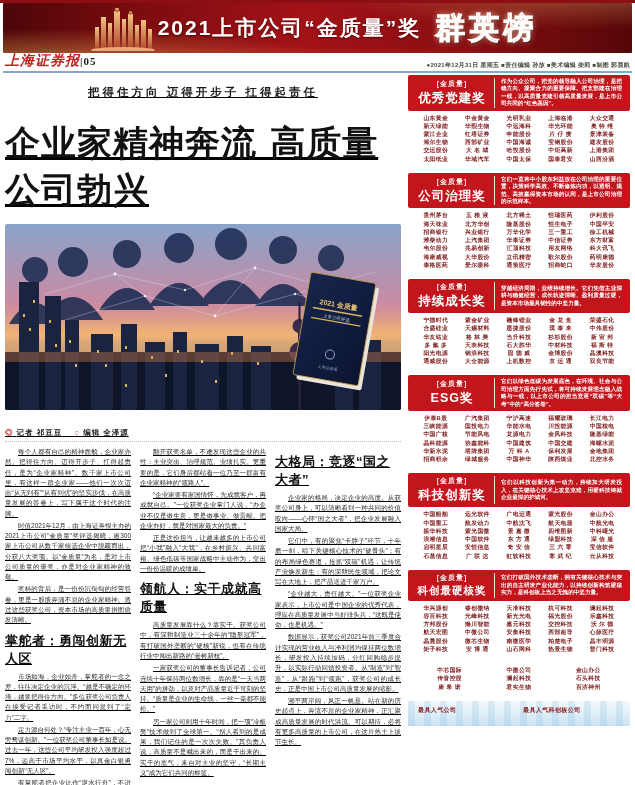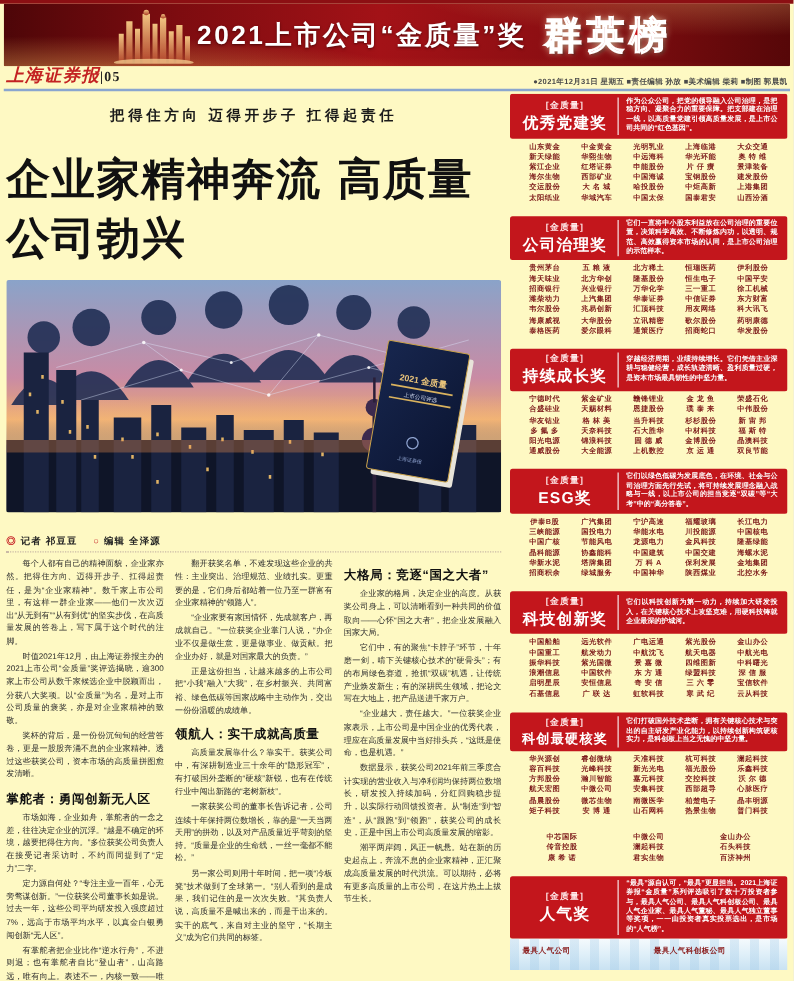--- a/index.html
+++ b/index.html
@@ -1,18 +1,18 @@
 <!DOCTYPE html>
 <html><head>
 <meta charset="utf-8">
 <style>
   * { margin:0; padding:0; box-sizing:border-box; }
   html,body { background:#e9e6e0; }
   body { font-family:"Liberation Sans", sans-serif; }
-  .page{ position:relative; width:635px; height:785px; margin:0 auto; background:#fef9c3; overflow:hidden; }
+  .page{ position:relative; width:635px; height:785px; margin:0 auto; background:#ffffff; overflow:hidden; }
 
   
   .top-hairline{ position:absolute; top:0; left:0; right:0; height:3px; background:#8c0f13; }
   .banner{ position:absolute; top:3px; left:3px; right:3px; height:50px; border-radius:1px;
     background:
       radial-gradient(120% 180% at 8% 120%, rgba(244,180,90,.55) 0%, rgba(244,180,90,0) 38%),
       radial-gradient(90% 160% at 92% -20%, rgba(250,200,120,.35) 0%, rgba(250,200,120,0) 45%),
       radial-gradient(140% 90% at 50% 135%, rgba(230,120,60,.35) 0%, rgba(230,120,60,0) 55%),
       linear-gradient(92deg, #4d0608 0%, #7d0c10 22%, #a31217 48%, #8a0e12 72%, #560708 100%);
     display:flex; align-items:center; justify-content:center; gap:14px; overflow:hidden;
@@ -28,39 +28,39 @@
   .masthead{ position:absolute; top:55px; left:5px; right:5px; height:15px;
     display:flex; align-items:flex-end; justify-content:space-between; }
   .paper-name{ color:#c32222; font-family:"Liberation Serif", serif; font-weight:bold;
     font-size:14px; font-style:italic; letter-spacing:1px; }
   .page-no{ color:#222; font-size:11px; font-weight:bold; font-style:normal; }
   .dateline{ font-size:6px; font-weight:bold; color:#4a4a4a; letter-spacing:.3px; }
   .blue-rule{ position:absolute; top:71px; left:3px; right:3px; height:2px; background:#8aa6cf; }
 
   
   .content{ position:absolute; top:75px; left:5px; right:5px; bottom:0; display:flex; gap:7px; }
-  .article-area{ width:396px; flex:none; }
+  .article-area{ width:396px; flex:none;text-decoration:underline; }
   .sidebar{ width:222px; flex:none; height:708px; overflow:hidden; display:flex; flex-direction:column; gap:4px; }
 
   
   .kicker{ text-align:center; font-size:11.5px; font-weight:bold; color:#1a1a1a; letter-spacing:3px; margin-top:10px; }
   .headline{ text-align:left; font-size:35px; font-weight:900; color:#111; letter-spacing:1px; margin-top:20px;
     font-family:"DejaVu Sans", sans-serif; }
 
   
   .photo{ margin-top:10px; width:396px; height:186px; border-radius:2px; overflow:hidden; }
 
   
   .byline{ margin-top:18px; font-size:7.5px; font-weight:bold; color:#222; letter-spacing:1px; }
   .byline .mark{ color:#c3161c; }
   .divider-dotted{ border-top:1px dotted #c9b9a6; margin-top:3px; }
   .columns{ margin-top:5px; display:flex; gap:9px; height:418px; overflow:hidden; }
   .col{ flex:1; min-width:0; }
   .col p{ font-size:6.5px; line-height:1.58; color:#2d2d2d; text-align:justify; text-indent:2em; margin-bottom:2px; }
-  .col h3{ font-size:10px; color:#111; font-weight:900; margin:6px 0 4px; letter-spacing:.5px; }
+  .col h3{ font-size:13px; color:#111; font-weight:900; margin:6px 0 4px; letter-spacing:.5px; }
 
   
   .award{ flex:none; }
   .award-header{ background:#c3161c; border-radius:2px; color:#fff; display:flex; align-items:center;
     gap:6px; padding:3px 8px; }
   .award-title-block{ flex:none; width:72px; text-align:center; }
   .award-tag{ display:block; font-size:7px; letter-spacing:1px; font-weight:bold; color:#ffe9e9; }
   .award-name{ display:block; font-size:12.5px; font-weight:900; letter-spacing:1px; margin-top:1px; white-space:nowrap; }
   .award-name.sm{ font-size:10.5px; }
   .award-name.xs{ font-size:9px; letter-spacing:0; }
@@ -561,28 +561,20 @@
             <span>金山办公</span>
             <span>传音控股</span>
             <span>澜起科技</span>
             <span>石头科技</span>
             <span>康 希 诺</span>
             <span>君实生物</span>
             <span>百济神州</span>
           </div>
         </section>
         <section class="award">
-          <div class="award-header">
-            <div class="award-title-block">
-              <span class="award-tag">[金质量]</span>
-              <span class="award-name">人气奖</span>
-            </div>
-            <div class="award-divider"></div>
-            <div class="award-desc">“最具”源自认可，“最具”更显担当。2021上海证券报“金质量”系列评选吸引了数十万投资者参与，最具人气公司、最具人气科创板公司、最具人气企业家、最具人气董秘、最具人气独立董事等奖项，一一由投资者真实投票选出，是市场的“人气榜”。</div>
-          </div>
           <div class="pop-area">
             <div class="pop-row">
               <div class="pop-group">
                 <div class="pop-heading">最具人气公司</div>
               </div>
               <div class="pop-group">
                 <div class="pop-heading">最具人气科创板公司</div>
               </div>
             </div>
           </div>

